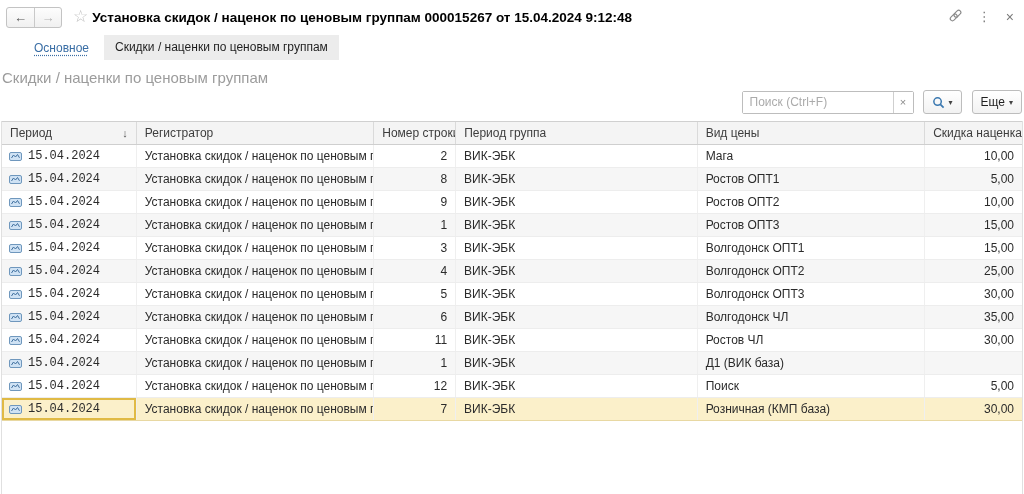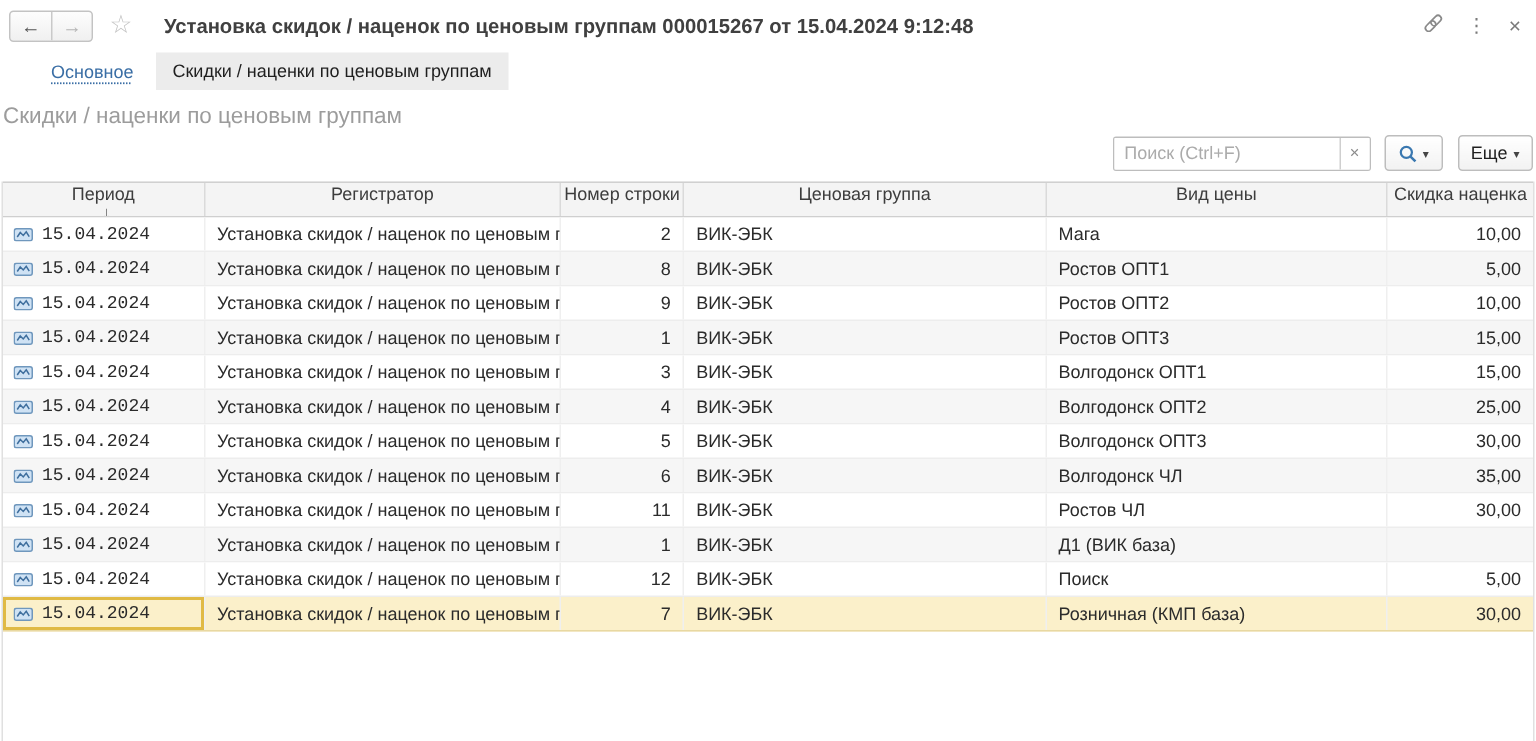--- a/index.html
+++ b/index.html
@@ -7,21 +7,21 @@
   #root {
     width:1024px; height:494px; position:relative; overflow:hidden;
     background:#fff; font-family:"Liberation Sans", sans-serif; color:#222;
   }
   
   .titlebar { display:flex; align-items:center; height:30px; padding:4px 10px 0 6px; }
   .navgroup { display:flex; border:1px solid #c3c3c3; border-radius:3px; overflow:hidden; height:21px; background:linear-gradient(#fdfdfd,#f0f0f0); }
   .navbtn { width:27px; text-align:center; line-height:19px; font-size:13px; color:#555; cursor:pointer; }
   .navbtn + .navbtn { border-left:1px solid #c9c9c9; color:#b5b5b5; }
   .star { margin-left:11px; font-size:17px; color:#c2c2c2; line-height:20px; cursor:pointer; }
-  .title { margin-left:21px; font-size:13.5px; font-weight:bold; color:#404040; white-space:nowrap; }
+  .title { margin-left:4px; font-size:13.5px; font-weight:bold; color:#000000; white-space:nowrap; }
   .winicons { margin-left:auto; display:flex; align-items:center; gap:15px; color:#7a7a7a; }
   .winicons .wicon { cursor:pointer; line-height:16px; text-align:center; }
   .kebab { font-size:13px; }
   .wclose { font-size:14px; }
   
   .tabsrow { display:flex; align-items:center; margin:5px 0 0 14px; height:25px; }
   .mainlink { color:#3a6ea5; font-size:12px; text-decoration:underline dotted; text-underline-offset:3px; cursor:pointer;margin-left:20px; }
   .tab { margin-left:15px; background:#ececec; padding:5px 11px 6px; font-size:12px; color:#1f1f1f; cursor:pointer; }
   
   .subtitle { margin:9px 0 0 2px; font-size:15px; color:#9c9c9c; }
@@ -32,21 +32,21 @@
   .searchwrap input::placeholder { color:#ababab; }
   .clearbtn { width:20px; border-left:1px solid #cfcfcf; color:#8a8a8a; font-size:11px; line-height:21px; text-align:center; cursor:pointer; background:#fff; }
   .btn { display:flex; align-items:center; gap:4px; border:1px solid #bdbdbd; border-radius:3px; height:24px; padding:0 8px; background:linear-gradient(#ffffff,#f2f2f2); cursor:pointer; font-size:12px; color:#1f1f1f; }
   .searchbtn { margin-left:9px; }
   .morebtn { margin-left:10px; }
   .caret { font-size:8px; color:#444; }
   
   .grid-area { position:absolute; left:1px; right:1px; top:121px; bottom:0;
     border-left:1px solid #e0e0e0; border-right:1px solid #e0e0e0; font-size:12px; }
   .thead { display:flex; height:24px; background:#f4f4f4; border-top:1px solid #d0d0d0; border-bottom:1px solid #cfcfcf; color:#3d3d3d; }
-  .th { display:flex; align-items:center; justify-content:space-between; padding:0 8px; border-right:1px solid #dadada; cursor:pointer; overflow:hidden; white-space:nowrap;flex-direction:column; }
+  .th { display:flex; align-items:center; justify-content:space-between; padding:0 8px; border-right:1px solid #dadada; cursor:pointer; overflow:hidden; white-space:nowrap; }
   .th:last-child { border-right:none; }
   .sort { color:#555; font-size:11px; margin-left:4px; }
   .row { display:flex; height:23px; border-bottom:1px solid #ededed; background:#fff; cursor:pointer; }
   .rows .row:nth-child(even) { background:#f6f6f6; }
   .rows .row.selected { background:#fbf0ca; border-bottom-color:#e8d8a2; }
   .cell { padding:0 8px; line-height:22px; border-right:1px solid #efefef; overflow:hidden; white-space:nowrap; color:#2b2b2b; }
   .cell:last-child { border-right:none; }
   .col-0 { width:135px; }
   .col-1 { width:238px; }
   .col-2 { width:82px; text-align:right; }
@@ -114,21 +114,21 @@
           <span>Период</span>
           <span class="sort">↓</span>
         </div>
         <div class="th col-1">
           <span>Регистратор</span>
         </div>
         <div class="th col-2">
           <span>Номер строки</span>
         </div>
         <div class="th col-3">
-          <span>Ценовая группа</span>
+          <span>Период группа</span>
         </div>
         <div class="th col-4">
           <span>Вид цены</span>
         </div>
         <div class="th col-5">
           <span>Скидка наценка</span>
         </div>
       </div>
     <div class="rows">
         <div class="row">

